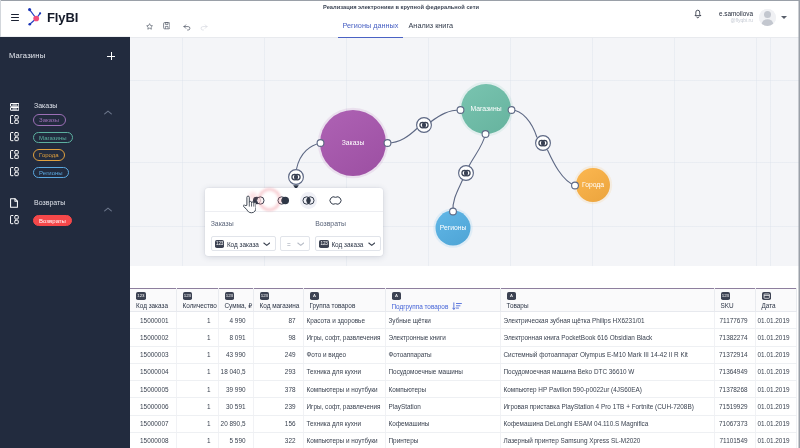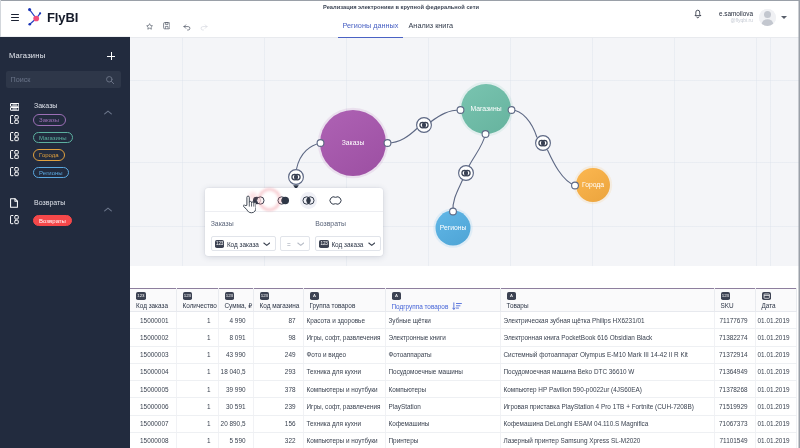--- a/index.html
+++ b/index.html
@@ -216,29 +216,20 @@
         <circle cx="5.75" cy="21.25" r="1.35" fill="#1a35b6"></circle>
         <circle cx="12.2" cy="15.5" r="2.85" fill="#f24d7c"></circle>
       </svg>
     </div>
     <div class="brand">FlyBI</div>
   </div>
 
   <div class="sidebar">
     <div class="side-head">Магазины</div>
     <div class="side-plus"></div>
-    <div class="search">
-      <div class="ph">Поиск</div>
-      <div class="ic">
-        <svg width="10" height="10" viewBox="0 0 24 24" fill="none" stroke="#6d7689" stroke-width="2.2" stroke-linecap="round">
-          <circle cx="10.3" cy="10.3" r="6.6"></circle>
-            <path d="M15.2 15.2L21 21"></path>
-          </svg>
-      </div>
-    </div>
     <div id="side-tree">
         <div class="grp" style="top: 63.5px;">
           <span class="gi"><svg width="9.4" height="7.8" viewBox="0 0 24 20" fill="none" stroke="#fff" stroke-width="2.6" stroke-linejoin="round" stroke-linecap="round">
       <rect x="1.3" y="1.3" width="21.4" height="7.1" rx="1.8"></rect>
       <rect x="1.3" y="11.6" width="21.4" height="7.1" rx="1.8"></rect>
       <path d="M7.0 4.85h10M7.0 15.15h10"></path>
             </svg></span>
                    <span class="gl">Заказы</span>
                    <span class="chev"><svg width="8" height="5" viewBox="0 0 12 7" fill="none" stroke="#6d778c" stroke-width="1.6" stroke-linecap="round">
               <path d="M1 5.6L6 1.4 11 5.6"></path>

